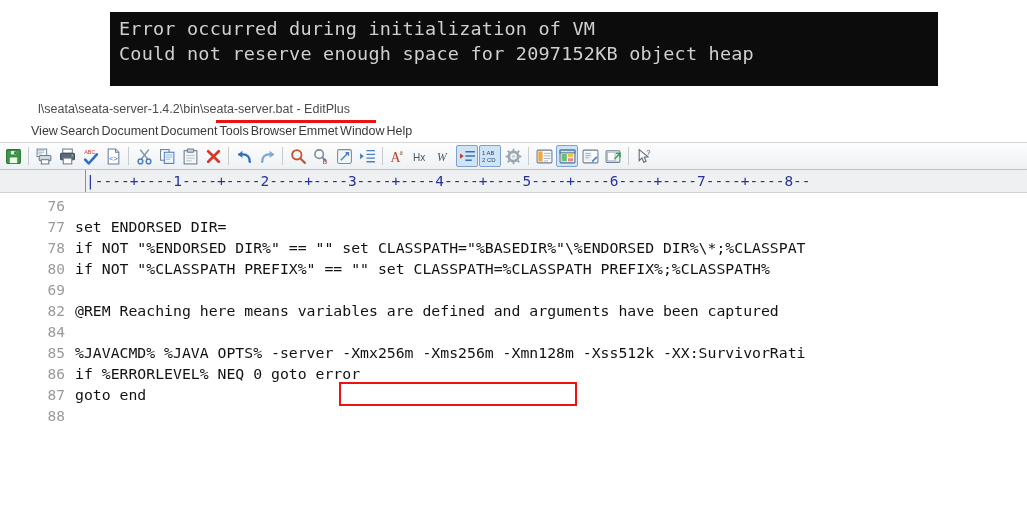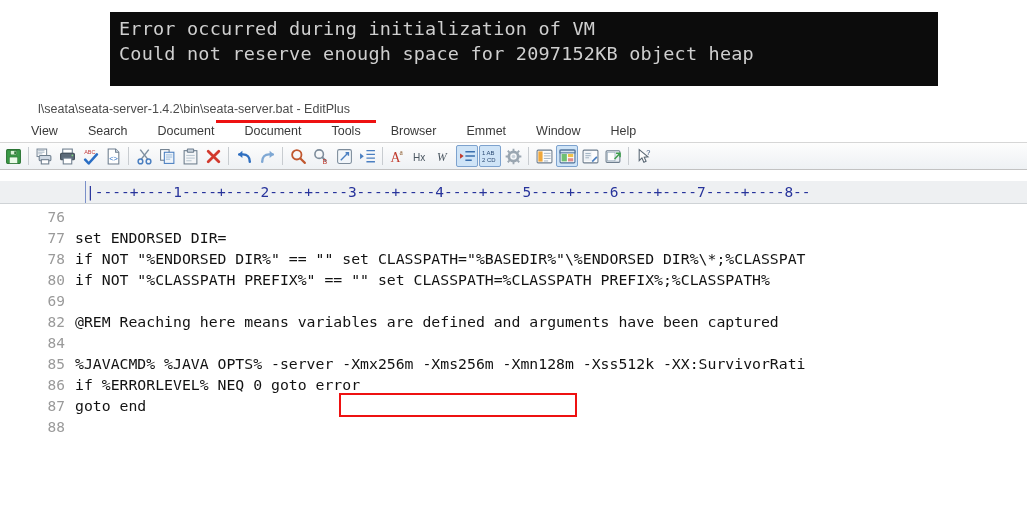--- a/index.html
+++ b/index.html
@@ -61,21 +61,21 @@
     white-space: nowrap;
   }
 
   
   .menubar {
     position: relative;
     height: 22px;
     padding-left: 31px;
     display: flex;
     align-items: center;
-    gap: 30px;
+    gap: 2px;
     background: #ffffff;
   }
   .menu-item {
     font-size: 12.5px;
     color: #3a3a3a;
     white-space: nowrap;
     cursor: default;
   }
   .menu-underline {
     position: absolute;
@@ -122,21 +122,20 @@
   }
   .tb-btn svg { display: block; }
 
   
   .ruler {
     height: 22px;
     background: #eef0f2;
     border-bottom: 1px solid #cfd3d6;
     position: relative;
     overflow: hidden;
-    margin-top: 11px;
   }
   .ruler-gutter {
     position: absolute;
     left: 0; top: 0; bottom: 0;
     width: 85px;
     background: #eef0f2;
     border-right: 1px solid #7a90c9;
   }
   .ruler-scale {
     position: absolute;

